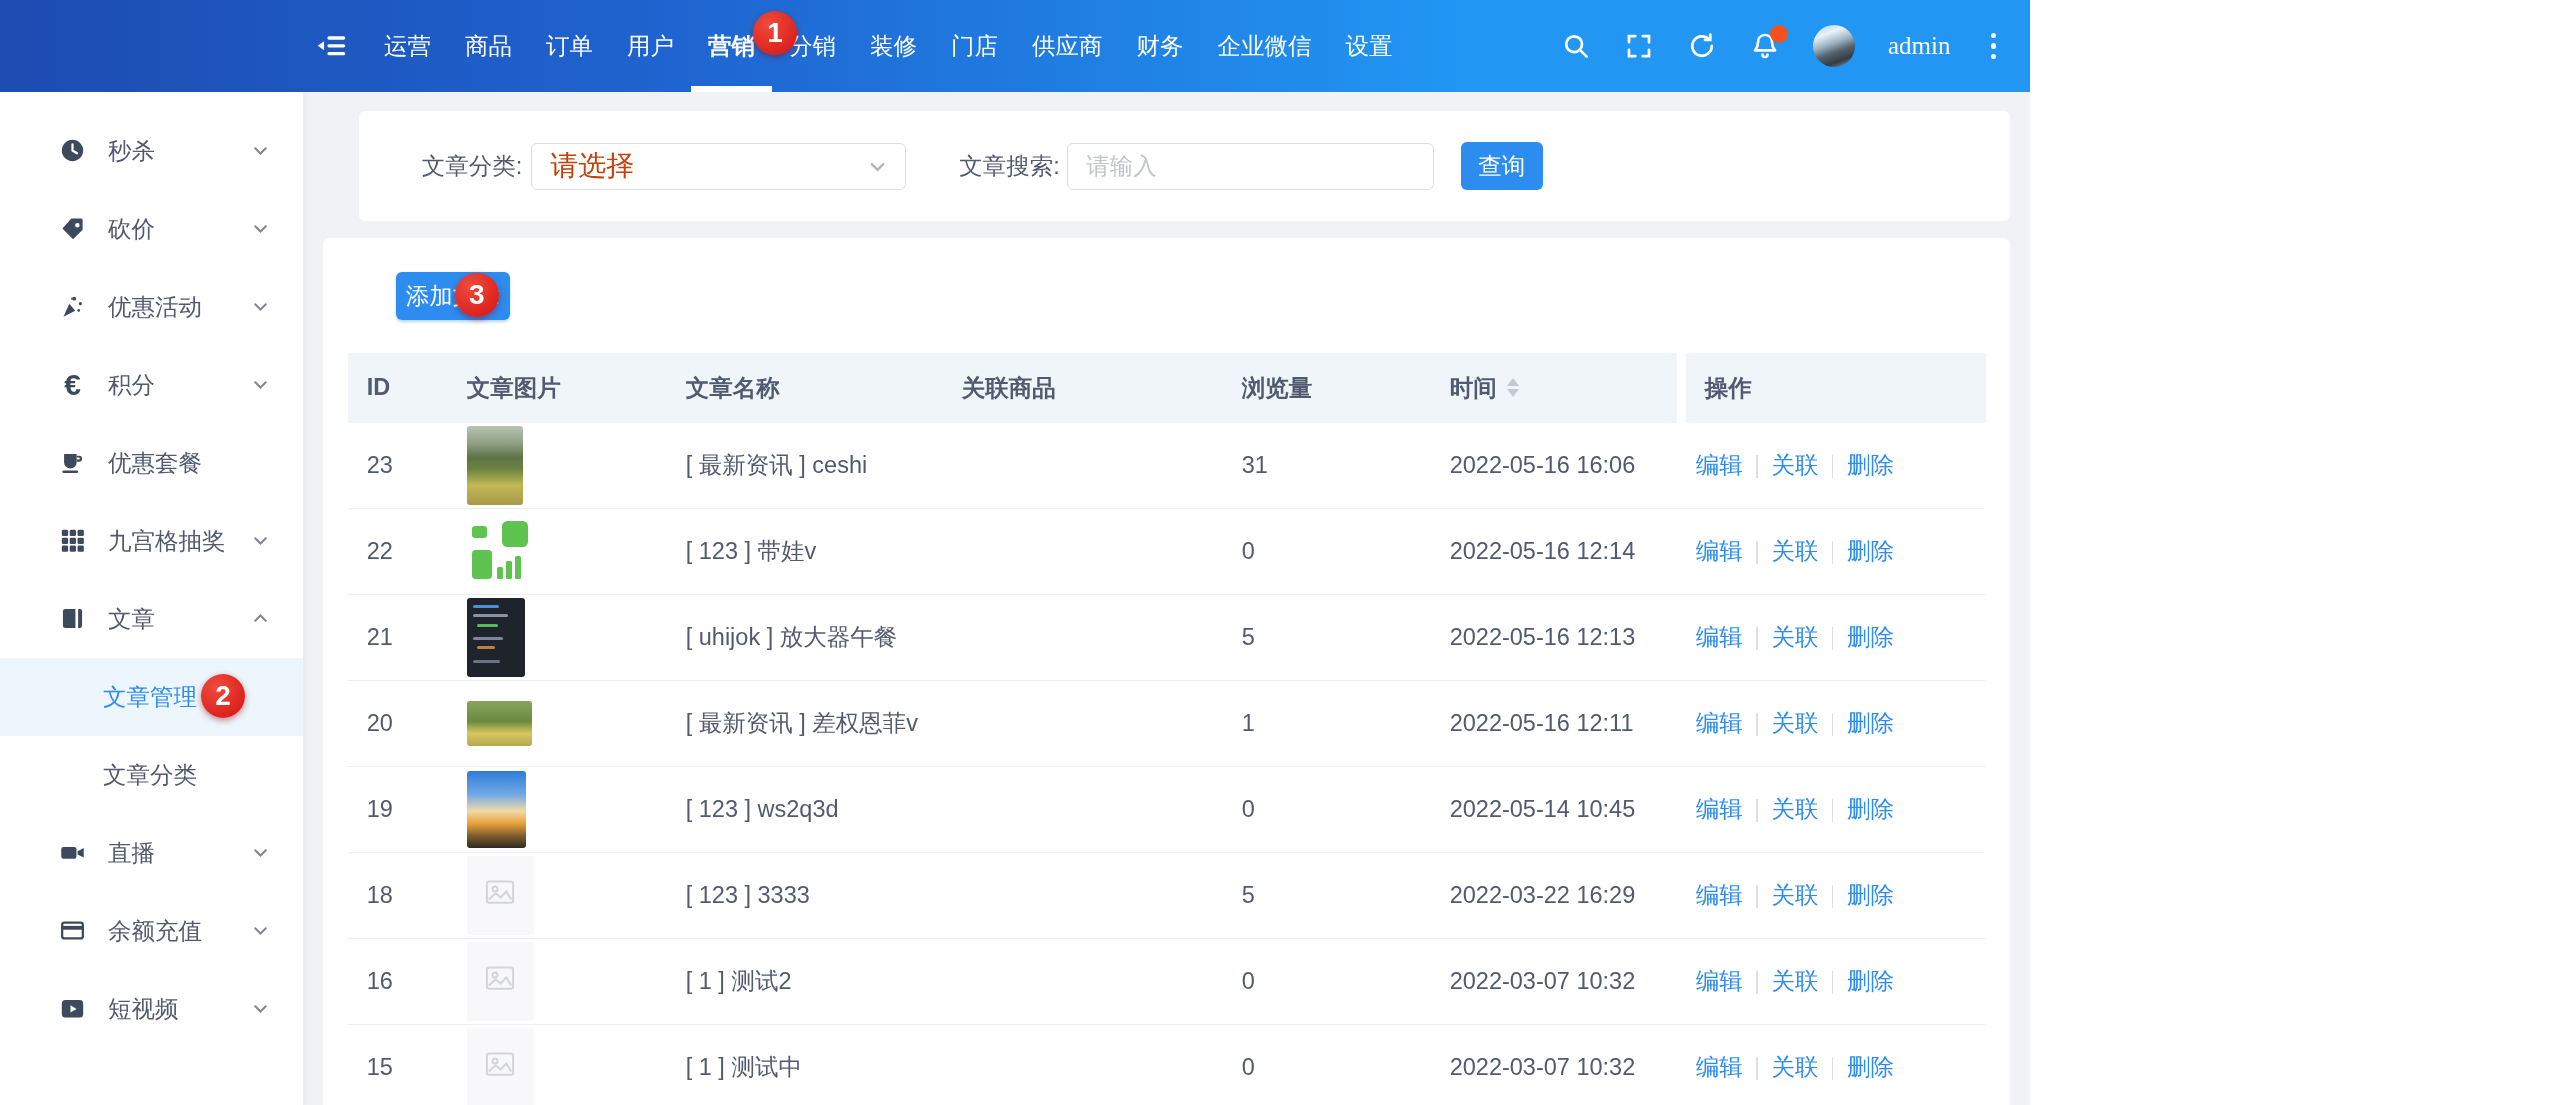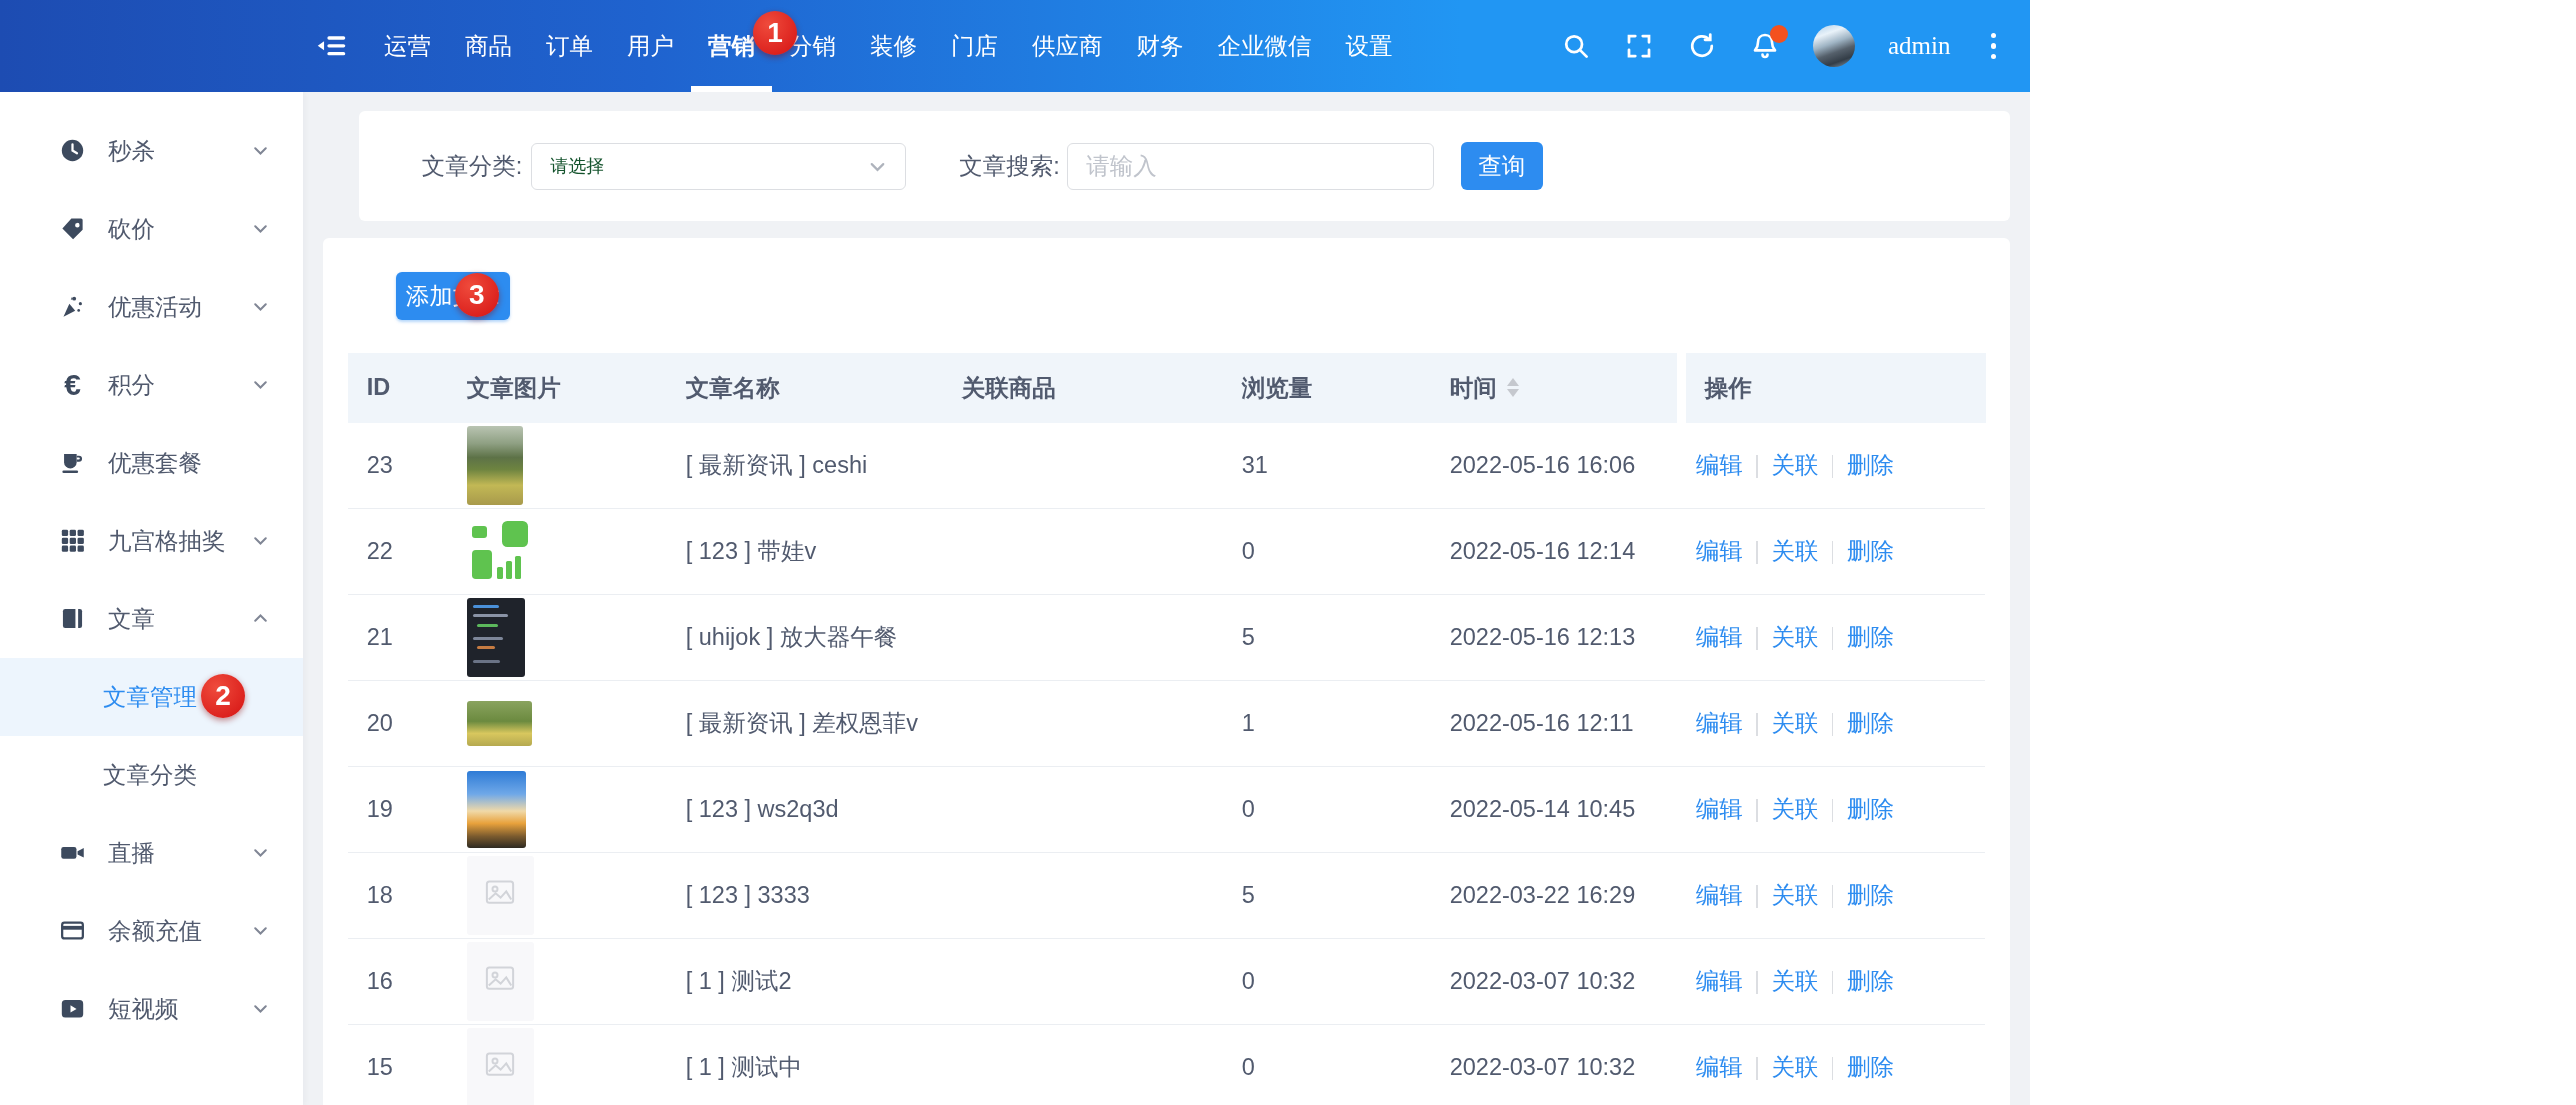--- a/index.html
+++ b/index.html
@@ -54,21 +54,21 @@
   .main{position:absolute;left:303px;top:92px;right:0;bottom:0;padding:19px 19.7px;box-sizing:border-box;}
   .card{background:#fff;border-radius:6px;}
 
   
   .filter-card{height:110px;display:flex;align-items:center;padding-left:63px;
     box-sizing:border-box;margin-bottom:16.6px;margin-left:36px;}
   .f-label{font-size:23.5px;color:#515a6e;white-space:nowrap;}
   .sel{width:375px;height:47px;border:1.5px solid #dcdee2;border-radius:6px;background:#fff;
     margin-left:9px;display:flex;align-items:center;justify-content:space-between;
     padding:0 16.6px 0 18px;box-sizing:border-box;cursor:pointer;}
-  .sel .ph{color:#14532d;font-size:18px;}
+  .sel .ph{color:#c2410c;font-size:28px;}
   .sel .s-chev{width:23px;height:23px;color:#aeb3bc;}
   .sel .s-chev svg{width:23px;height:23px;}
   .f-label2{margin-left:53px;}
   .txt{width:367px;height:47px;border:1.5px solid #dcdee2;border-radius:6px;margin-left:7.6px;
     font-size:23.5px;color:#6d28d9;padding:0 18px;box-sizing:border-box;outline:none;
     font-family:"Liberation Sans",sans-serif;}
   .txt::placeholder{color:#c0c4cc;}
   .btn{background:#2d8cf0;color:#fff;border:none;border-radius:6px;font-size:23.5px;
     display:flex;align-items:center;justify-content:center;cursor:pointer;
     font-family:"Liberation Sans",sans-serif;margin-left:48px;}

